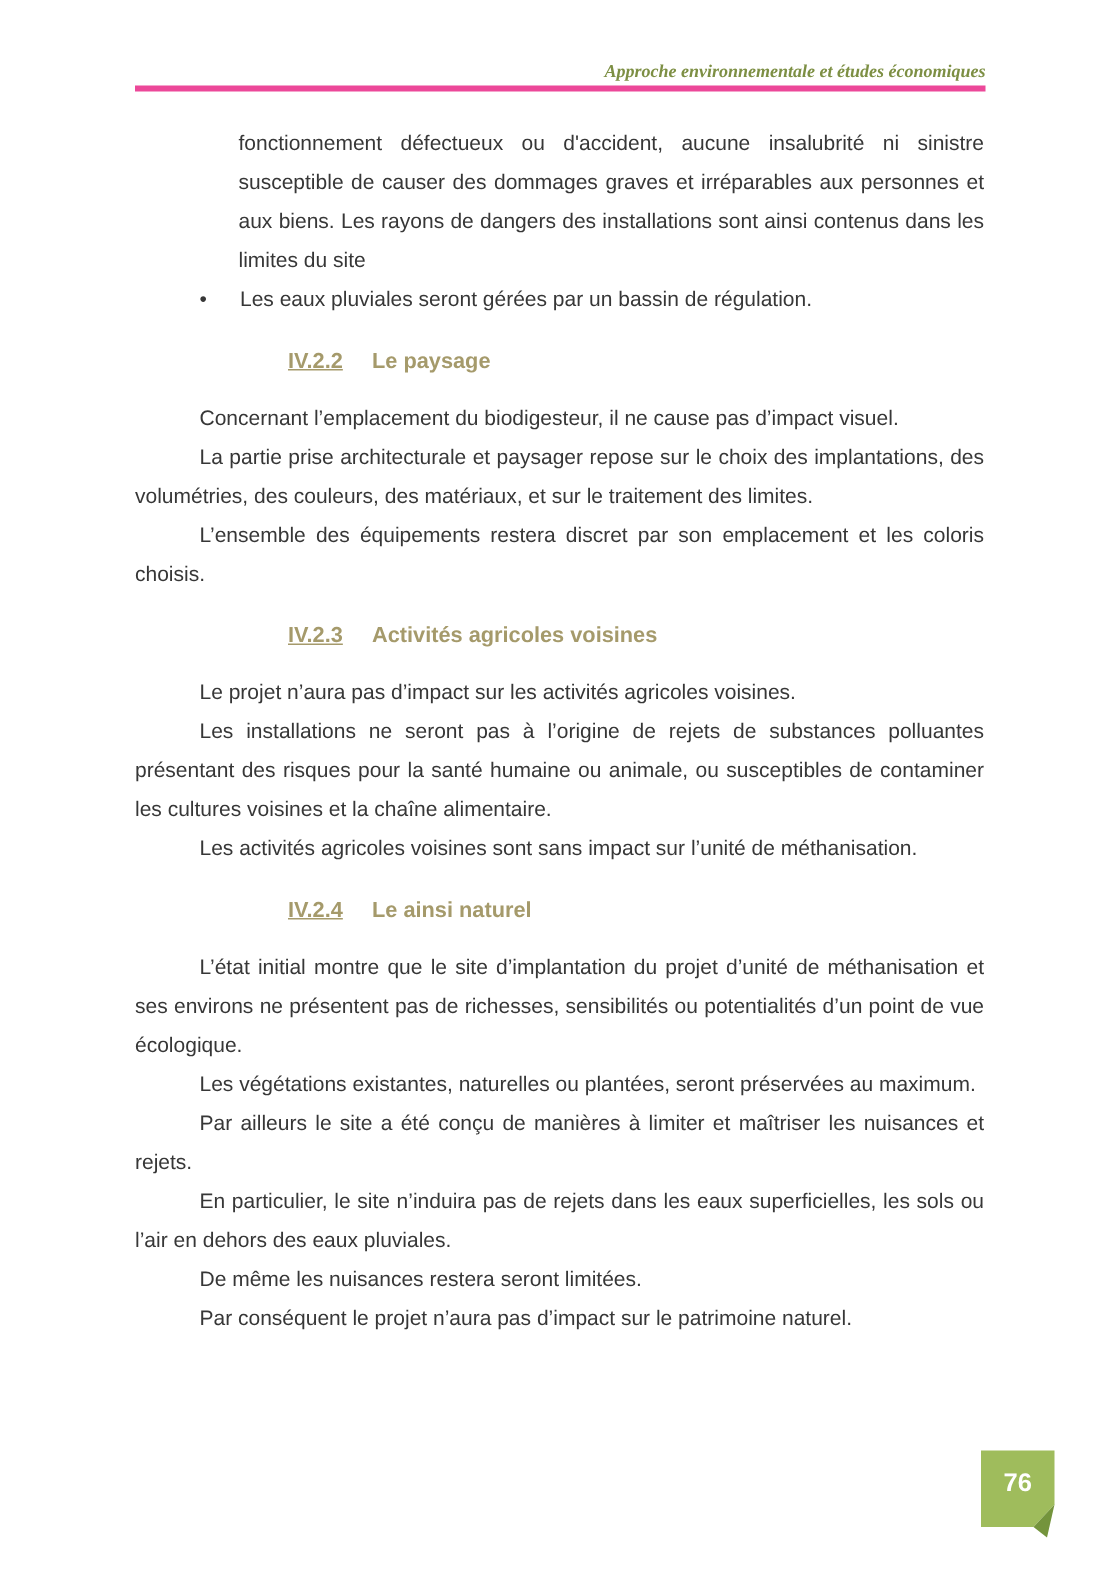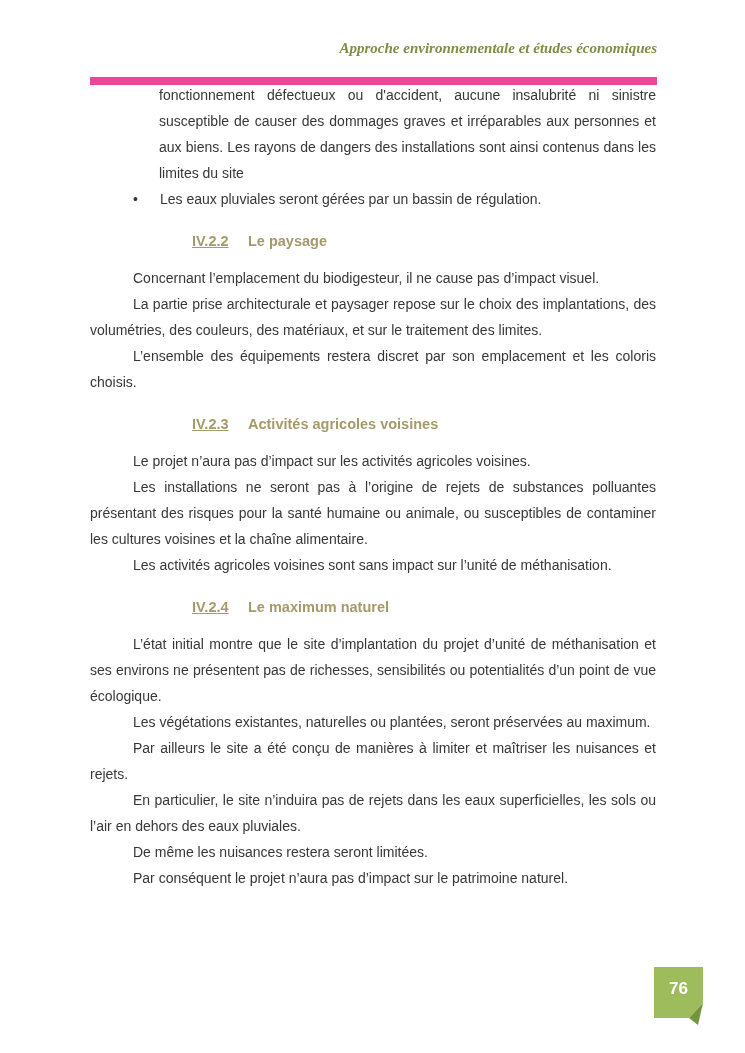--- a/index.html
+++ b/index.html
@@ -14,24 +14,24 @@
   }
   .header {
     position: absolute;
     left: 90px;
     top: 40px;
     width: 567px;
     text-align: right;
     font-family: "Liberation Serif", serif;
     font-style: italic;
     font-weight: bold;
-    font-size: 15px;
+    font-size: 12px;
     color: #7d8f44;
-    padding-bottom: 20px;
-    border-bottom: 8px solid #ec4899;
+    padding-bottom: 2px;
+    border-bottom: 4px solid #ec4899;
   }
   .content {
     position: absolute;
     left: 90px;
     top: 82px;
     width: 566px;
     font-size: 14px;
     line-height: 26px;
     text-align: justify;
   }
@@ -112,21 +112,21 @@
     <p class="para">L’ensemble des équipements restera discret par son emplacement et les coloris choisis.</p>
 
     <div class="section-heading">
       <span class="heading-number">IV.2.3</span><span>Activités agricoles voisines</span>
     </div>
     <p class="para">Le projet n’aura pas d’impact sur les activités agricoles voisines.</p>
     <p class="para">Les installations ne seront pas à l’origine de rejets de substances polluantes présentant des risques pour la santé humaine ou animale, ou susceptibles de contaminer les cultures voisines et la chaîne alimentaire.</p>
     <p class="para">Les activités agricoles voisines sont sans impact sur l’unité de méthanisation.</p>
 
     <div class="section-heading">
-      <span class="heading-number">IV.2.4</span><span>Le maximum naturel</span>
+      <span class="heading-number">IV.2.4</span><span>Le ainsi naturel</span>
     </div>
     <p class="para">L’état initial montre que le site d’implantation du projet d’unité de méthanisation et ses environs ne présentent pas de richesses, sensibilités ou potentialités d’un point de vue écologique.</p>
     <p class="para">Les végétations existantes, naturelles ou plantées, seront préservées au maximum.</p>
     <p class="para">Par ailleurs le site a été conçu de manières à limiter et maîtriser les nuisances et rejets.</p>
     <p class="para">En particulier, le site n’induira pas de rejets dans les eaux superficielles, les sols ou l’air en dehors des eaux pluviales.</p>
     <p class="para">De même les nuisances restera seront limitées.</p>
     <p class="para">Par conséquent le projet n’aura pas d’impact sur le patrimoine naturel.</p>
 
   </div>
 

